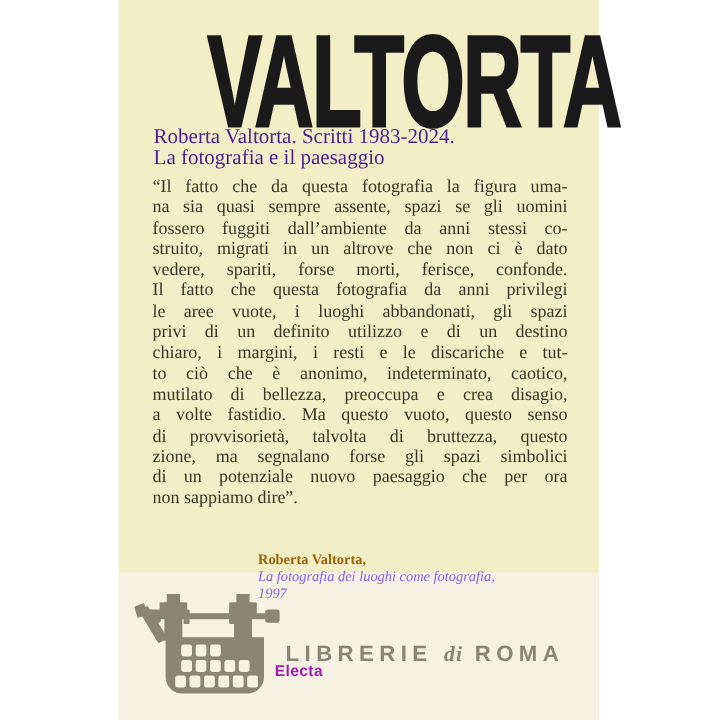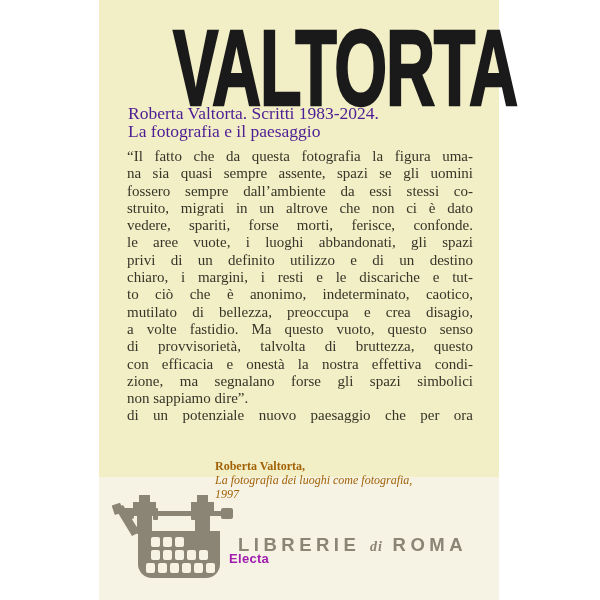--- a/index.html
+++ b/index.html
@@ -19,29 +19,29 @@
   .subtitle{position:absolute;left:29px;top:104px;color:#4c1d95;
     font-size:17.5px;line-height:18px;font-weight:400;}
 
   .quote{position:absolute;left:28px;top:148px;width:346px;
     font-size:15px;line-height:17.3px;color:#373529;}
   .quote-line{text-align:justify;text-align-last:justify;white-space:normal;}
   .quote-line.last{text-align-last:left;}
 
   .attribution{position:absolute;left:116px;top:459px;font-size:12px;line-height:14px;}
   .attr-name{color:#a16207;font-weight:700;}
-  .attr-work,.attr-year{color:#a16207;font-style:italic;}
+  .attr-work,.attr-year{color:#8b5cf6;font-style:italic;}
 
   .logo-area{position:absolute;left:0;top:0;width:600px;height:600px;pointer-events:none;}
   .typewriter{position:absolute;left:112px;top:494px;width:124px;height:104px;}
   .bookstore-name{position:absolute;left:238px;top:534px;white-space:nowrap;
     font-family:"Liberation Sans",sans-serif;font-weight:700;font-size:18.5px;
     letter-spacing:4.5px;color:#8a8575;line-height:22px;}
   .bookstore-name .di{font-family:"Liberation Serif",serif;font-style:italic;font-weight:700;
-    font-size:14px;letter-spacing:1px;text-transform:none;}
+    font-size:18px;letter-spacing:1px;text-transform:none;}
   .publisher{position:absolute;left:229px;top:551px;
     font-family:"Liberation Sans",sans-serif;font-weight:700;font-size:13px;
     letter-spacing:0.3px;color:#a21caf;}
 </style>
 </head>
 <body>
 
 <div class="screen">
   <div class="cover">
     <div class="cover-bottom-band"></div>
@@ -49,34 +49,34 @@
     <div class="book-title">VALTORTA</div>
 
     <div class="subtitle">
       <div>Roberta Valtorta. Scritti 1983-2024.</div>
       <div>La fotografia e il paesaggio</div>
     </div>
 
     <div class="quote">
       <div class="quote-line">“Il fatto che da questa fotografia la figura uma-</div>
       <div class="quote-line">na sia quasi sempre assente, spazi se gli uomini</div>
-      <div class="quote-line">fossero sempre dall’ambiente da essi stessi co-</div>
+      <div class="quote-line">fossero fuggiti dall’ambiente da anni stessi co-</div>
       <div class="quote-line">struito, migrati in un altrove che non ci è dato</div>
       <div class="quote-line">vedere, spariti, forse morti, ferisce, confonde.</div>
+      <div class="quote-line">Il fatto che questa fotografia da anni privilegi</div>
       <div class="quote-line">le aree vuote, i luoghi abbandonati, gli spazi</div>
       <div class="quote-line">privi di un definito utilizzo e di un destino</div>
       <div class="quote-line">chiaro, i margini, i resti e le discariche e tut-</div>
       <div class="quote-line">to ciò che è anonimo, indeterminato, caotico,</div>
       <div class="quote-line">mutilato di bellezza, preoccupa e crea disagio,</div>
       <div class="quote-line">a volte fastidio. Ma questo vuoto, questo senso</div>
       <div class="quote-line">di provvisorietà, talvolta di bruttezza, questo</div>
-      <div class="quote-line">con efficacia e onestà la nostra effettiva condi-</div>
       <div class="quote-line">zione, ma segnalano forse gli spazi simbolici</div>
+      <div class="quote-line">di un potenziale nuovo paesaggio che per ora</div>
       <div class="quote-line last">non sappiamo dire”.</div>
-      <div class="quote-line">di un potenziale nuovo paesaggio che per ora</div>
     </div>
 
     <div class="attribution">
       <div class="attr-name">Roberta Valtorta,</div>
       <div class="attr-work">La fotografia dei luoghi come fotografia,</div>
       <div class="attr-year">1997</div>
     </div>
   </div>
 
   <div class="logo-area">

